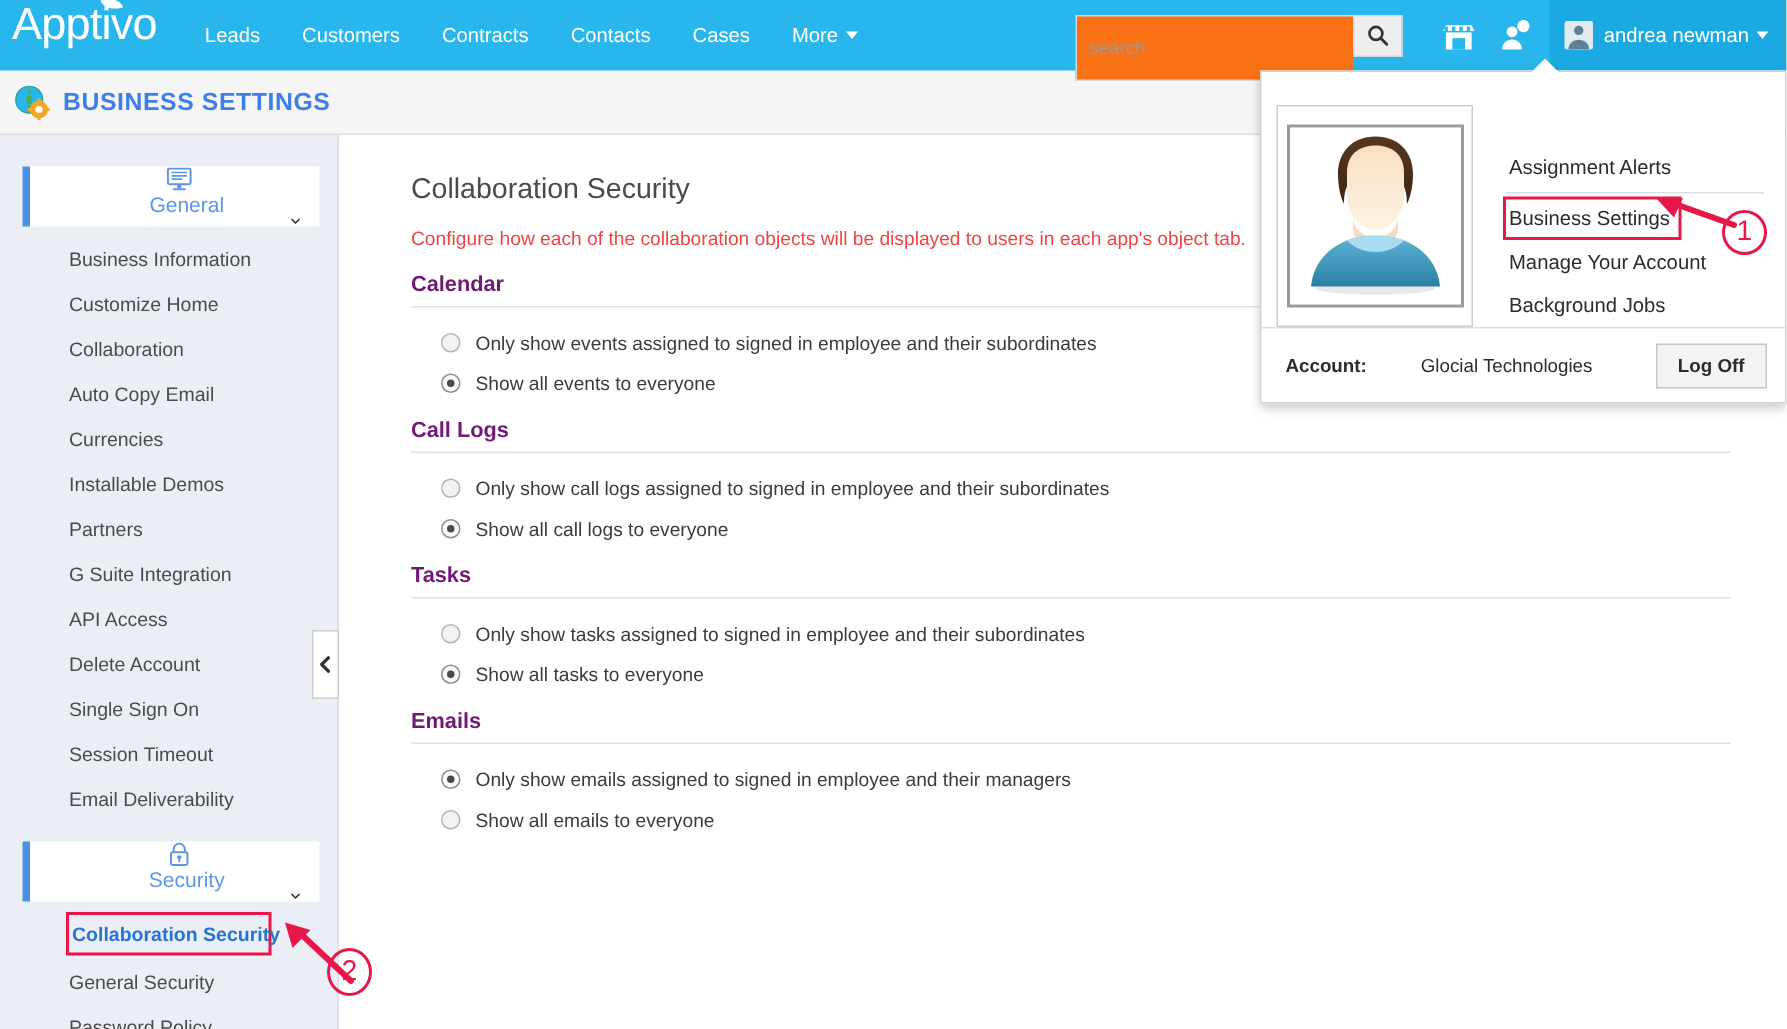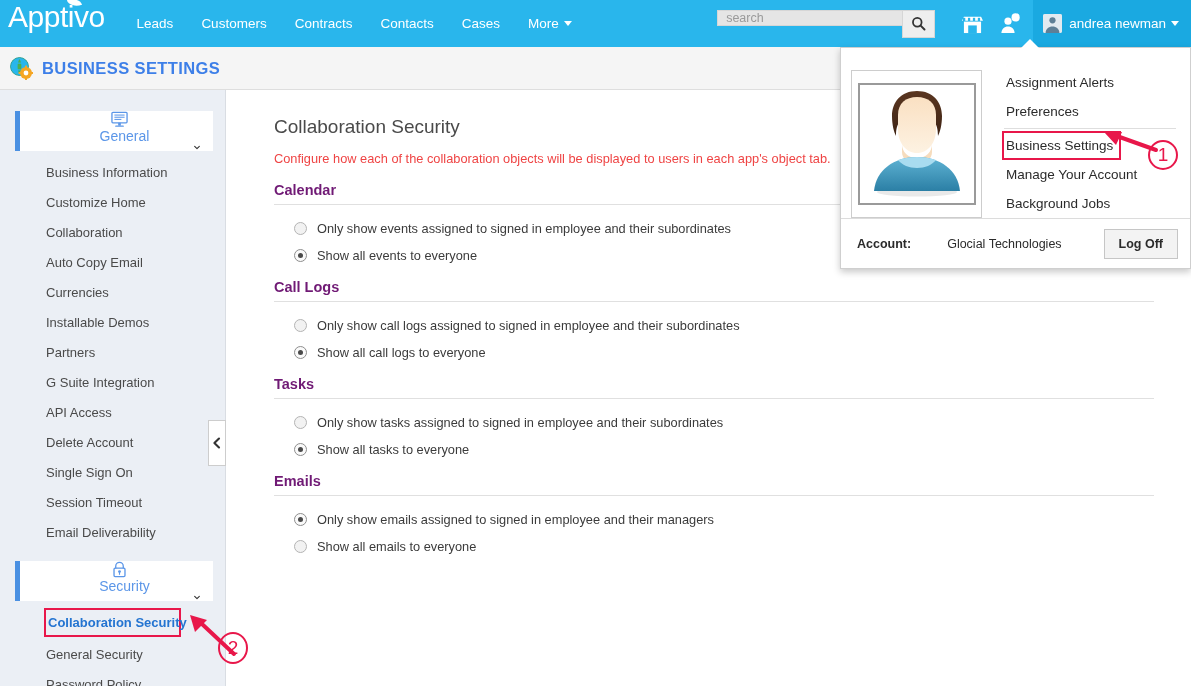--- a/index.html
+++ b/index.html
@@ -53,23 +53,23 @@
 
   .nav-right {
     position: absolute; right: 0; top: 0;
     height: 47px; display: flex; align-items: center;
   }
   .searchwrap {
     display: flex; height: 28px;
     margin-right: 18px;
   }
   .searchbox {
-    width: 185px; height: 16px;
+    width: 185px; height: 44px;
     border: 1px solid #d6d6d6; border-right: none;
-    background: #e5e5e5;
+    background: #f97316;
     padding: 0 8px; font-size: 12.5px;
     color: #333; outline: none;
     font-family: "Liberation Sans", sans-serif;
   }
   .searchbox::placeholder { color: #9a9a9a; }
   .searchbtn {
     width: 33px; height: 28px;
     background: #eeeeee; border: 1px solid #d6d6d6;
     cursor: pointer; display: flex;
     align-items: center; justify-content: center;
@@ -373,21 +373,20 @@
             <path d="M57 6c-16 0-25 11-25 25 0 9 2 16 4 20 0-14 5-20 21-20s21 6 21 20c2-4 4-11 4-20 0-14-9-25-25-25z" fill="url(#hairg)"></path>
             <path d="M38 30c0-12 8-18 19-18s19 6 19 18v14c0 14-8 24-19 24s-19-10-19-24z" fill="url(#faceg)"></path>
             <path d="M42 59c0 8 6 14 15 14s15-6 15-14v8c0 7-6 12-15 12s-15-5-15-12z" fill="#f6dcbd"></path>
             <path d="M57 72c-23 0-41 13-43 34h86c-2-21-20-34-43-34z" fill="url(#shirtg)"></path>
             <path d="M57 72c-7 0-13 1-19 3 4 5 11 8 19 8s15-3 19-8c-6-2-12-3-19-3z" fill="#a9dcf0"></path>
           </svg>
         </div>
       </div>
       <div class="dd-items">
         <div class="dd-item"><span>Assignment Alerts</span></div>
-        <div class="dd-item"><span>Preferences</span></div>
         <div class="dd-divider"></div>
         <div class="dd-item highlighted"><span>Business Settings</span></div>
         <div class="dd-item"><span>Manage Your Account</span></div>
         <div class="dd-item"><span>Background Jobs</span></div>
       </div>
     </div>
     <div class="dropdown-footer">
       <span class="acct-label">Account:</span>
       <span class="acct-name">Glocial Technologies</span>
       <button class="logoff-btn">Log Off</button>

